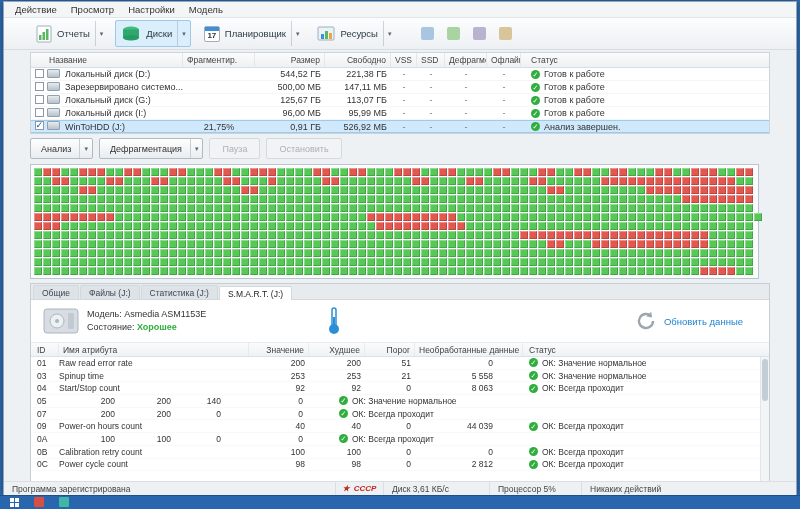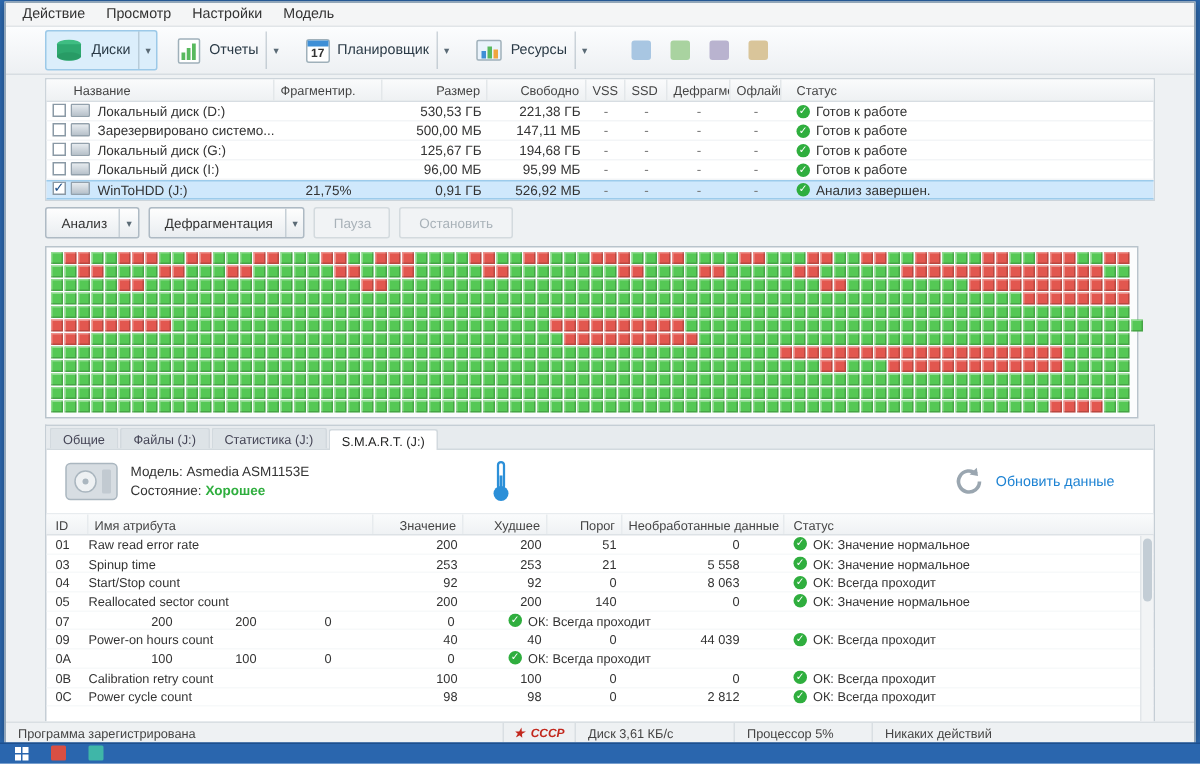--- a/index.html
+++ b/index.html
@@ -115,37 +115,37 @@
         <span class="menu-item">Действие</span>
 
         <span class="menu-item">Просмотр</span>
 
         <span class="menu-item">Настройки</span>
 
         <span class="menu-item">Модель</span>
       </div>
 
     <div class="toolbar">
-      <span class="tbtn active">
-        <svg width="20" height="18" viewBox="0 0 20 18">
-          <ellipse cx="10" cy="4.5" rx="8" ry="3" fill="#3fbd82"></ellipse>
-          <path d="M2 4.5v8c0 1.7 3.6 3 8 3s8-1.3 8-3v-8" fill="#2ea86f"></path>
-          <ellipse cx="10" cy="12.5" rx="8" ry="2.6" fill="#25935f" opacity=".6"></ellipse>
-        </svg>
-        <span class="lbl">Диски</span>
-        <span class="arrow"></span>
-      </span>
       <span class="tbtn">
         <svg width="16" height="18" viewBox="0 0 16 18">
           <rect x="1" y="1" width="14" height="16" rx="1" fill="#fff" stroke="#9fb0ba"></rect>
           <rect x="3" y="10" width="2.5" height="5" fill="#58b95e"></rect>
           <rect x="6.5" y="7" width="2.5" height="8" fill="#58b95e"></rect>
           <rect x="10" y="4" width="2.5" height="11" fill="#58b95e"></rect>
         </svg>
         <span class="lbl">Отчеты</span>
+        <span class="arrow"></span>
+      </span>
+      <span class="tbtn active">
+        <svg width="20" height="18" viewBox="0 0 20 18">
+          <ellipse cx="10" cy="4.5" rx="8" ry="3" fill="#3fbd82"></ellipse>
+          <path d="M2 4.5v8c0 1.7 3.6 3 8 3s8-1.3 8-3v-8" fill="#2ea86f"></path>
+          <ellipse cx="10" cy="12.5" rx="8" ry="2.6" fill="#25935f" opacity=".6"></ellipse>
+        </svg>
+        <span class="lbl">Диски</span>
         <span class="arrow"></span>
       </span>
       <span class="tbtn">
         <span class="cal">
           <span class="cal-top"></span>
           <span class="cal-day">17</span>
         </span>
         <span class="lbl">Планировщик</span>
         <span class="arrow"></span>
       </span>
@@ -189,21 +189,21 @@
           <span class="hcell h-offline">Офлайн де...</span>
           <span class="hcell h-status">Статус</span>
         </div>
         <div>
 
             <div class="drow">
               <span class="cell c-check"><span class="checkbox"></span></span>
               <span class="cell c-icon"><span class="disk-drive-ic"></span></span>
               <span class="cell c-name">Локальный диск (D:)</span>
               <span class="cell c-frag"></span>
-              <span class="cell c-size">530,53 ГБ</span>
+              <span class="cell c-size">544,52 ГБ</span>
               <span class="cell c-free">221,38 ГБ</span>
               <span class="cell c-vss">-</span>
               <span class="cell c-ssd">-</span>
               <span class="cell c-defrag">-</span>
               <span class="cell c-offline">-</span>
               <span class="cell c-status">
                 <span class="ok-ic"></span>
                 <span>Готов к работе</span>
               </span>
             </div>
@@ -224,21 +224,21 @@
                 <span>Готов к работе</span>
               </span>
             </div>
 
             <div class="drow">
               <span class="cell c-check"><span class="checkbox"></span></span>
               <span class="cell c-icon"><span class="disk-drive-ic"></span></span>
               <span class="cell c-name">Локальный диск (G:)</span>
               <span class="cell c-frag"></span>
               <span class="cell c-size">125,67 ГБ</span>
-              <span class="cell c-free">194,68 ГБ</span>
+              <span class="cell c-free">113,07 ГБ</span>
               <span class="cell c-vss">-</span>
               <span class="cell c-ssd">-</span>
               <span class="cell c-defrag">-</span>
               <span class="cell c-offline">-</span>
               <span class="cell c-status">
                 <span class="ok-ic"></span>
                 <span>Готов к работе</span>
               </span>
             </div>
 
@@ -1372,21 +1372,20 @@
                 <span class="cell s-thr">0</span>
                 <span class="cell s-raw">8 063</span>
                 <span class="cell s-status">
                   <span class="ok-ic"></span>
                   <span>ОК: Всегда проходит</span>
                 </span>
               </div>
 
               <div class="srow">
                 <span class="cell s-id">05</span>
-                <span class="cell s-name">Reallocated sector count</span>
                 <span class="cell s-val">200</span>
                 <span class="cell s-worst">200</span>
                 <span class="cell s-thr">140</span>
                 <span class="cell s-raw">0</span>
                 <span class="cell s-status">
                   <span class="ok-ic"></span>
                   <span>ОК: Значение нормальное</span>
                 </span>
               </div>
 

